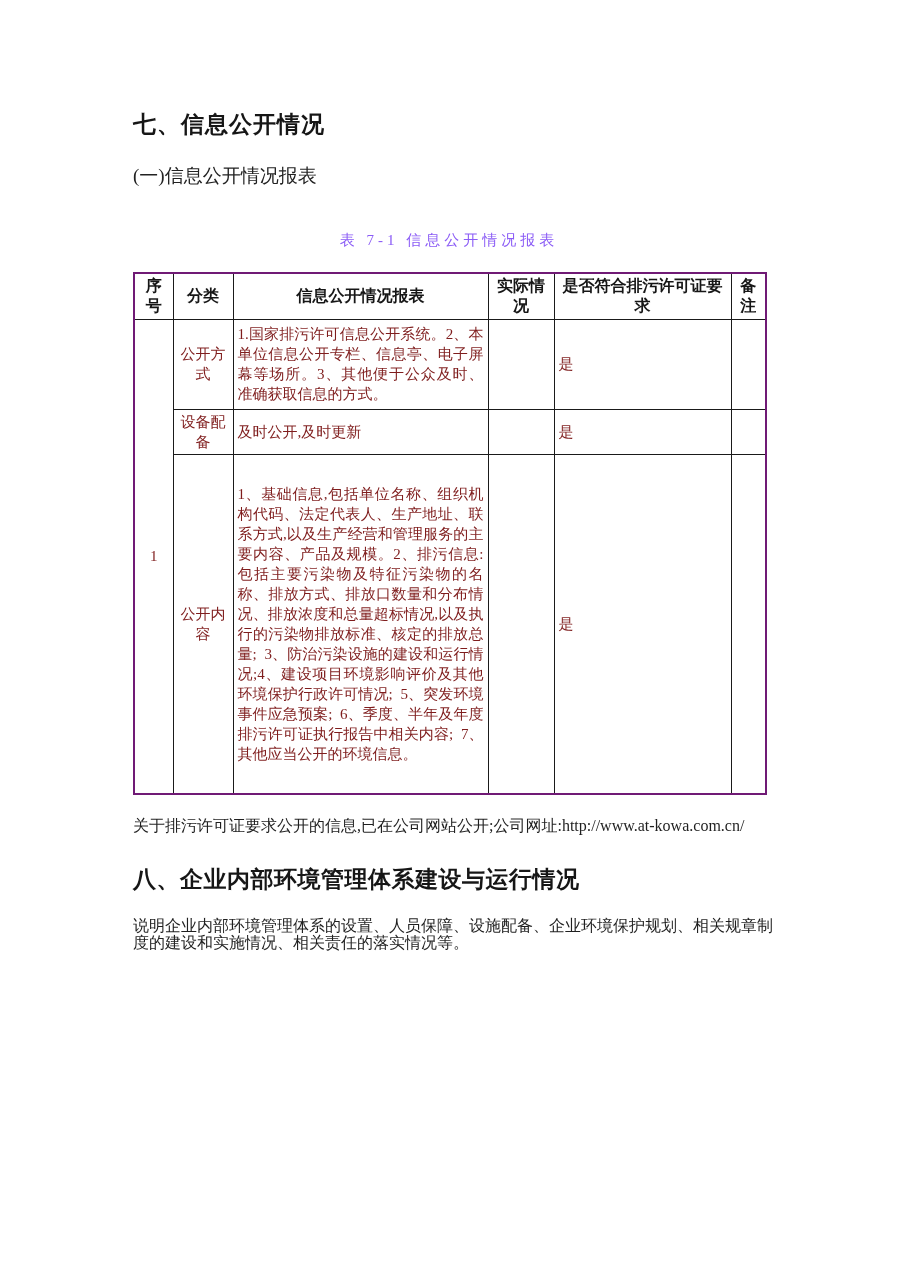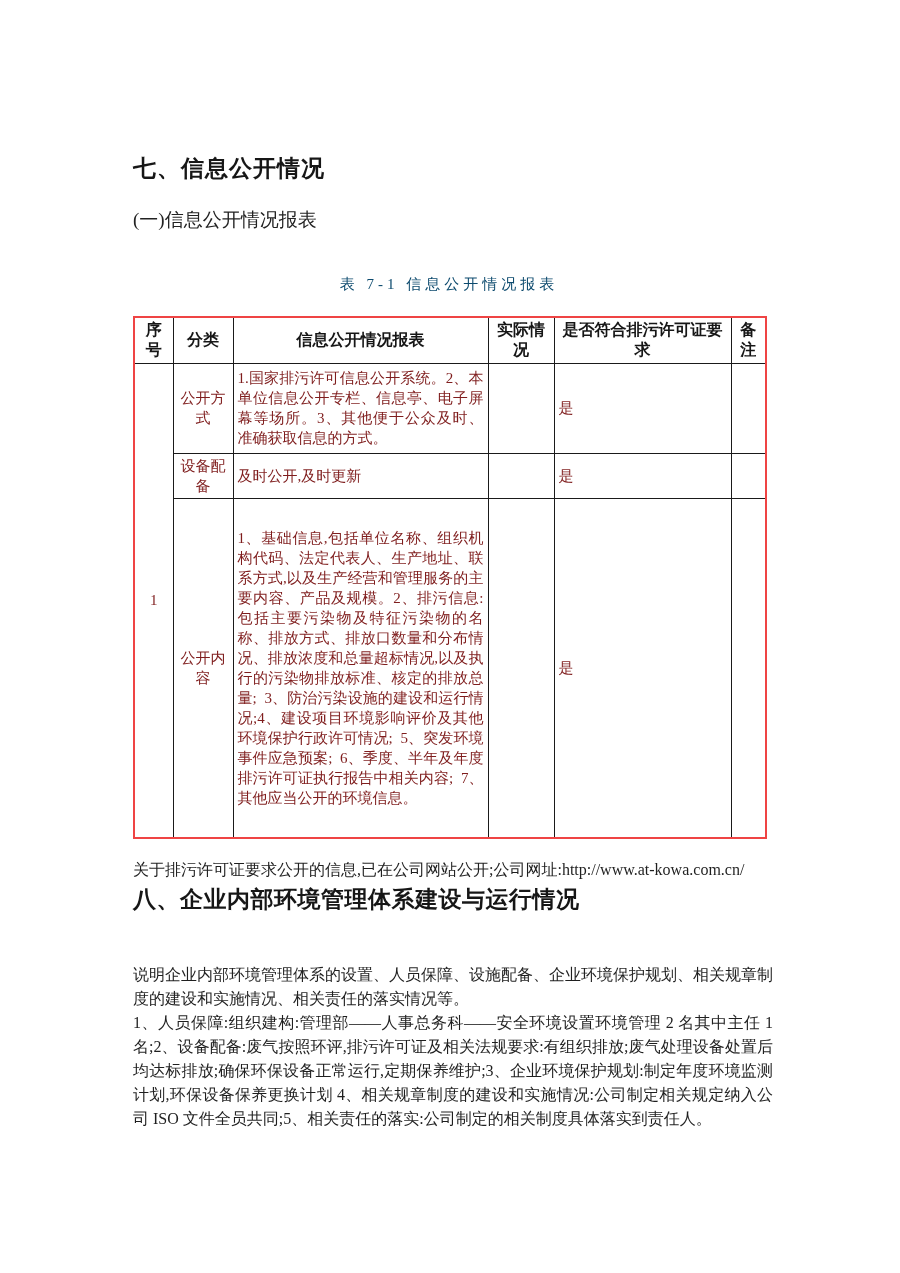--- a/index.html
+++ b/index.html
@@ -17,45 +17,44 @@
   }
   .content { width: 632px; }
 
   .h-section {
     font-family: "Liberation Sans", "DejaVu Sans", sans-serif;
     font-weight: 700;
     font-size: 23px;
     line-height: 28px;
     letter-spacing: 1px;
     color: #161616;
-    margin-top: 44px;
   }
   .h-sub {
     font-size: 19px;
     line-height: 24px;
     font-weight: 400;
     color: #222222;
   }
   #sub1 { margin-top: 26px; font-family: Liberation Serif, serif; }
 
   .table-caption {
     margin-top: 42px;
     font-size: 15px;
     line-height: 20px;
     text-align: center;
     letter-spacing: 4px;
-    color: #0c4a6e;
+    color: #8b5cf6;
   }
 
   table.report {
     margin-top: 22px;
     width: 632px;
     table-layout: fixed;
     border-collapse: collapse;
-    border: 2px solid #ef4444;
+    border: 2px solid #701a75;
   }
   table.report td, table.report th {
     border: 1px solid #1a1a1a;
     vertical-align: middle;
     font-size: 15px;
     line-height: 20px;
     padding: 2px 4px;
     color: #7f1d1d;
   }
   table.report th {
@@ -85,23 +84,23 @@
   #sub2 { margin-top: 3px; }
 
   .para {
     font-size: 16px;
     line-height: 22px;
     text-align: justify;
     color: #1f1f1f;
   }
   #summary { margin-top: 20px; width: 650px; }
 
-  #h-s8 { margin-top: 4px; letter-spacing: 0.5px; }
+  #h-s8 { margin-top: 28px; letter-spacing: 0.5px; }
 
-  #body-s8 { margin-top: 50px; line-height: 24px; width: 640px; }
+  #body-s8 { margin-top: 24px; line-height: 17px; width: 640px; }
 </style>
 </head>
 <body>
 
 <div class="page">
   <div class="content">
 
     <div class="h-section" id="h-s7">七、信息公开情况</div>
 
     <div class="h-sub" id="sub1">(一)信息公开情况报表</div>
@@ -151,17 +150,16 @@
       </tbody>
     </table>
 
 
     <div class="para" id="summary">关于排污许可证要求公开的信息,已在公司网站公开;公司网址:http://www.at-kowa.com.cn/</div>
 
     <div class="h-section" id="h-s8">八、企业内部环境管理体系建设与运行情况</div>
 
     <div class="para" id="body-s8">
       <div>说明企业内部环境管理体系的设置、人员保障、设施配备、企业环境保护规划、相关规章制度的建设和实施情况、相关责任的落实情况等。</div>
-      <div>1、人员保障:组织建构:管理部——人事总务科——安全环境设置环境管理 2 名其中主任 1 名;2、设备配备:废气按照环评,排污许可证及相关法规要求:有组织排放;废气处理设备处置后均达标排放;确保环保设备正常运行,定期保养维护;3、企业环境保护规划:制定年度环境监测计划,环保设备保养更换计划 4、相关规章制度的建设和实施情况:公司制定相关规定纳入公司 ISO 文件全员共同;5、相关责任的落实:公司制定的相关制度具体落实到责任人。</div>
     </div>
 
   </div>
 </div>
 
 </body></html>

